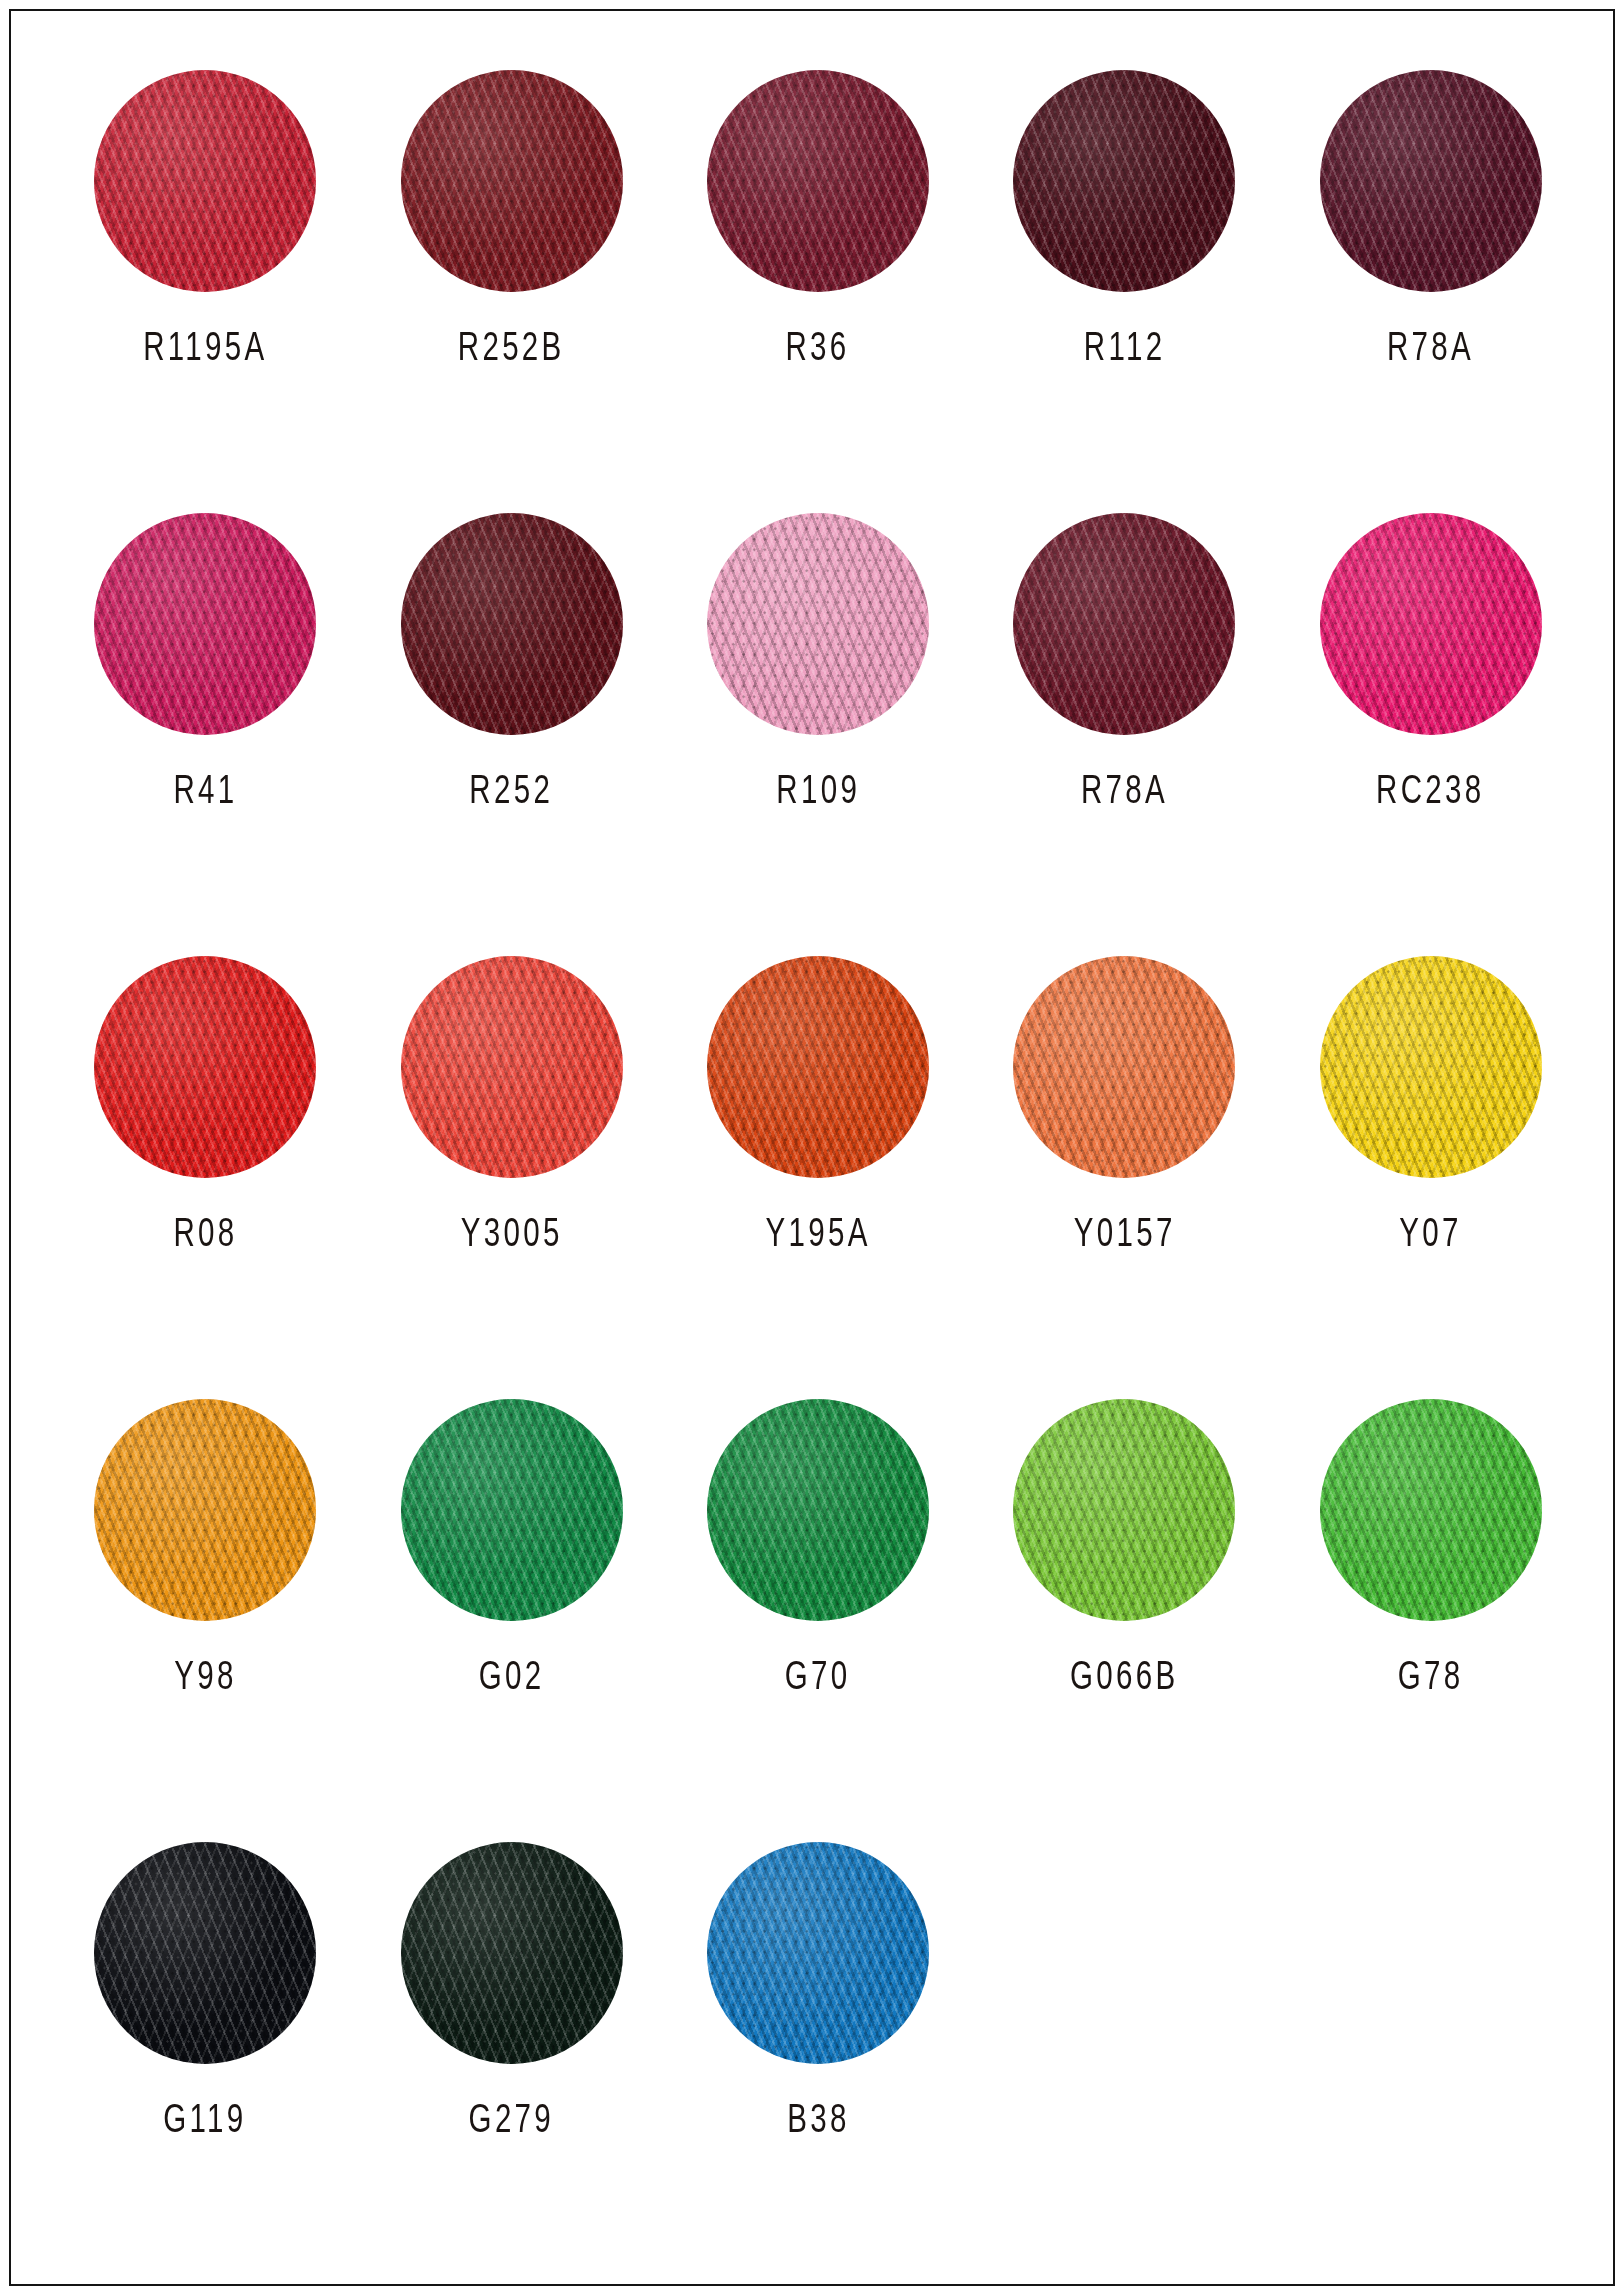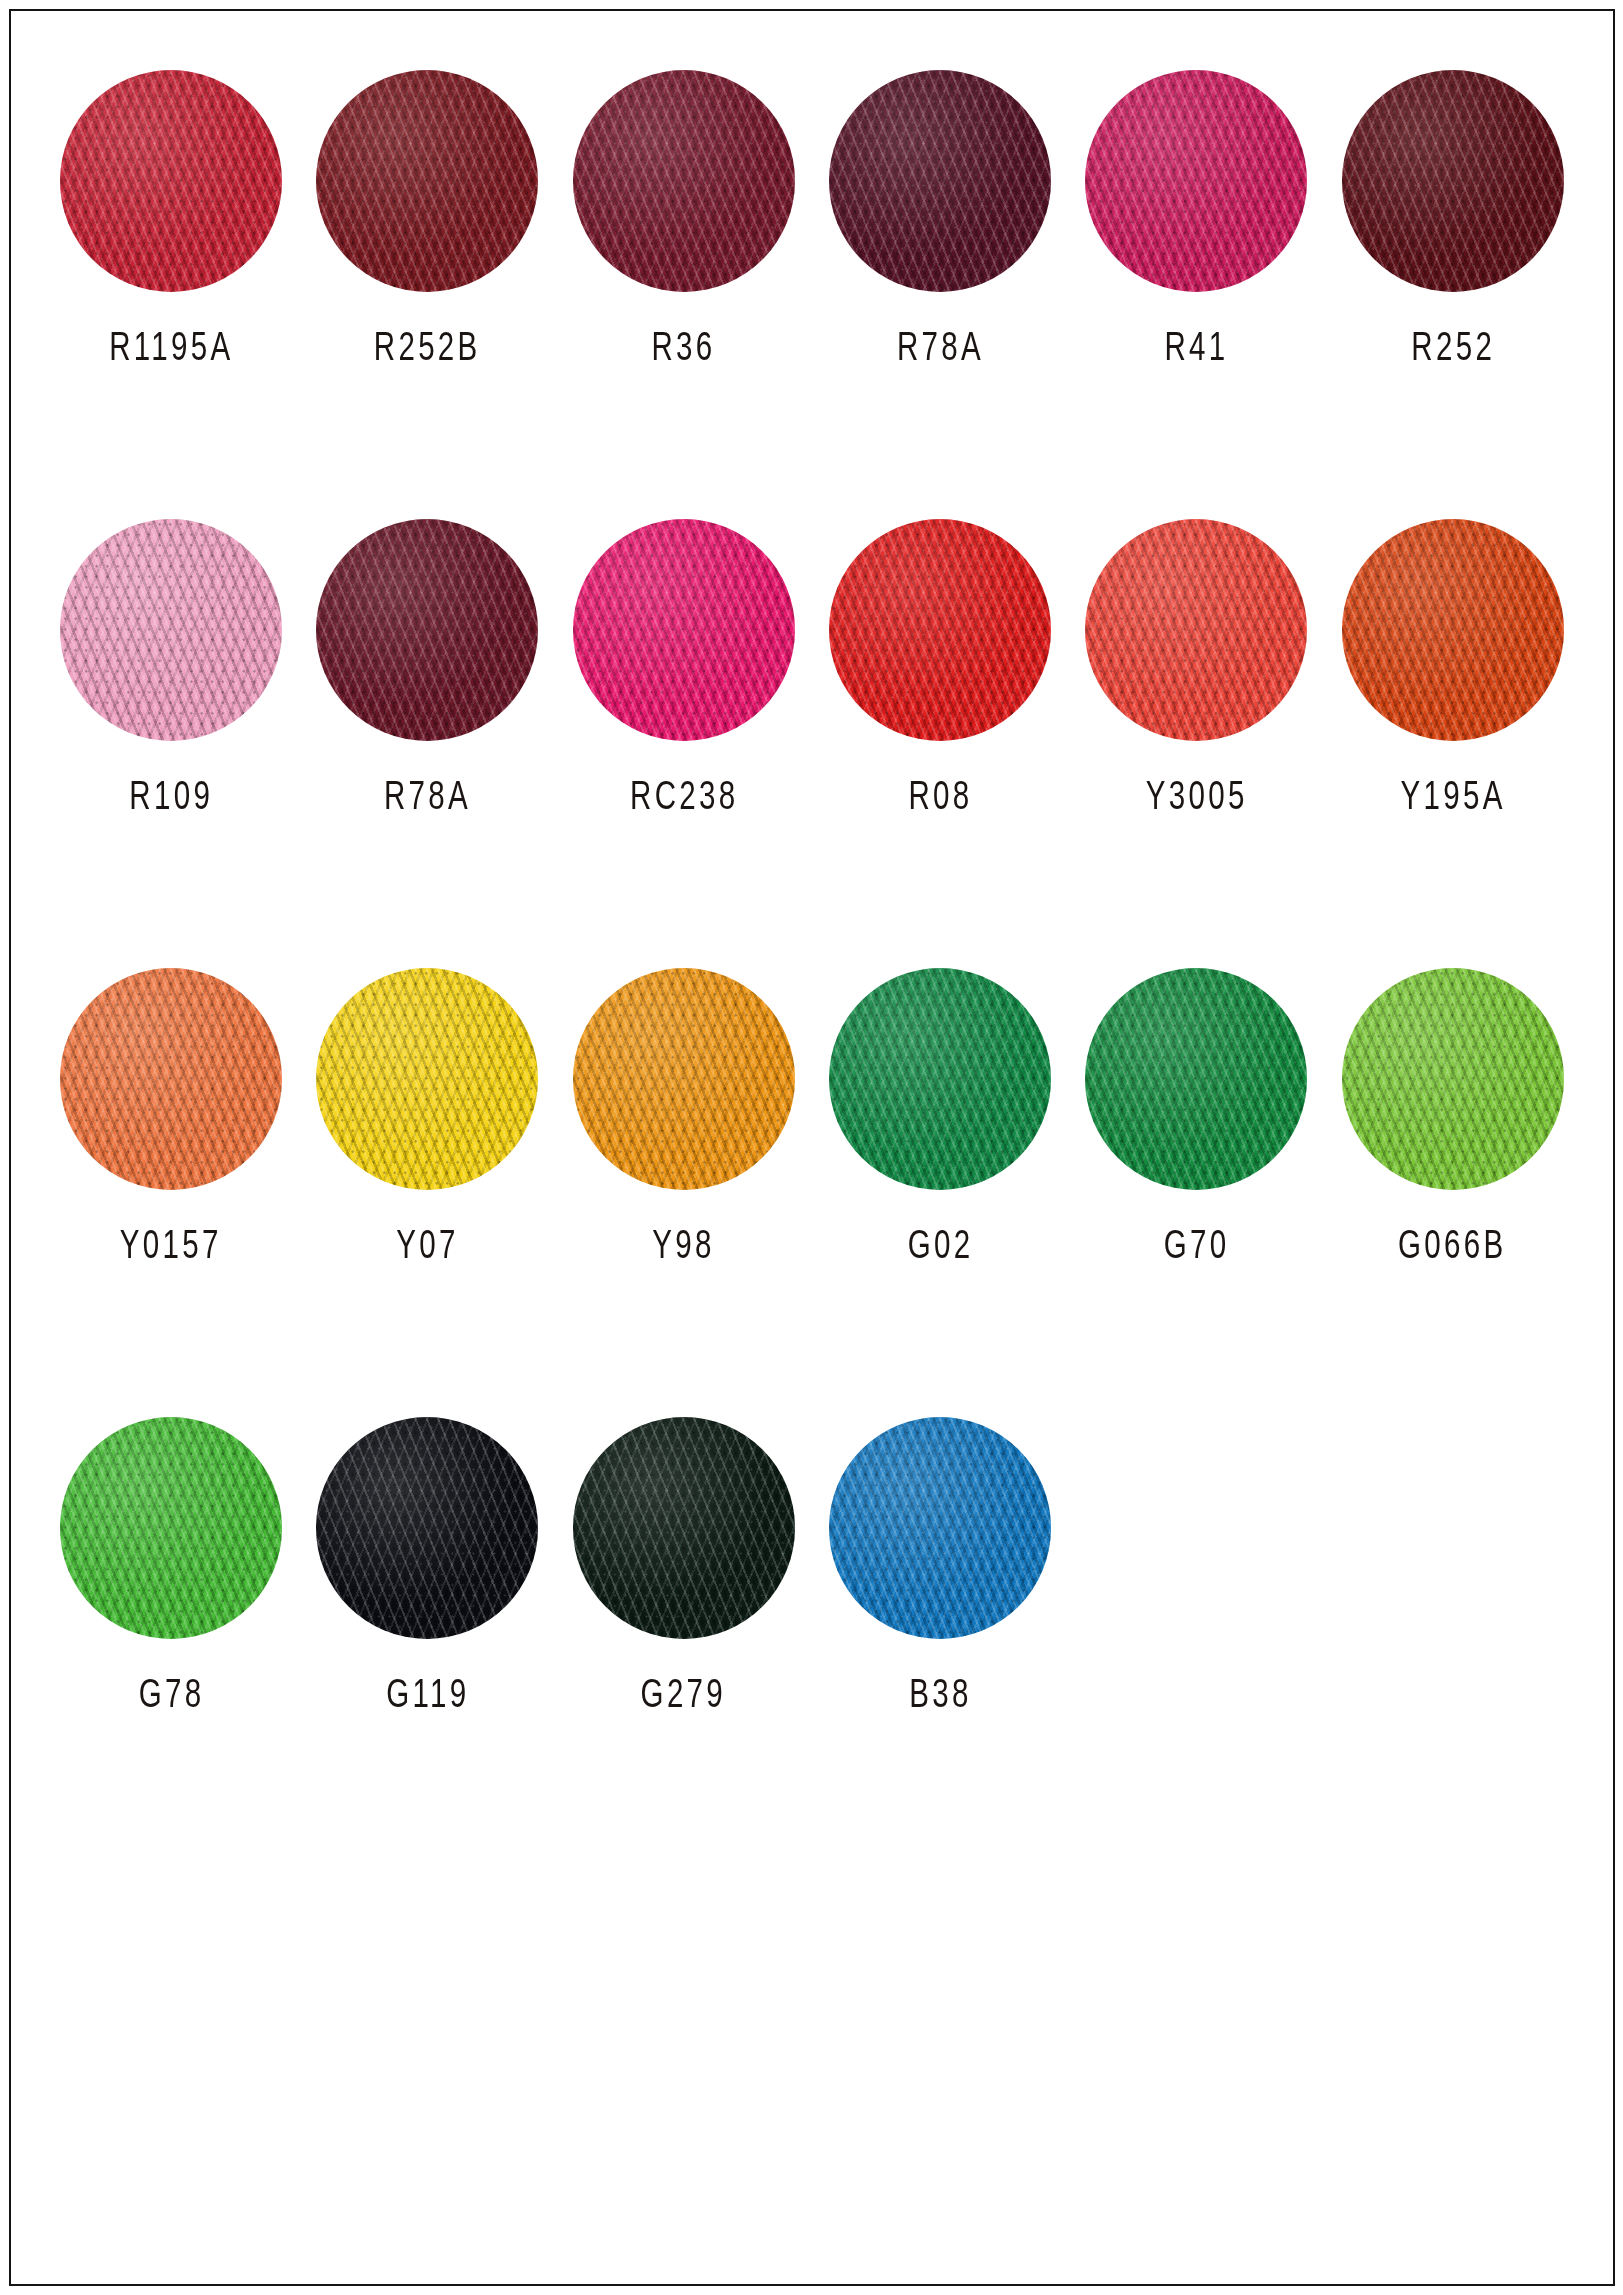--- a/index.html
+++ b/index.html
@@ -24,28 +24,27 @@
   #page-border {
     position:absolute;
     left:9.2px;  top:9.2px;
     right:9.2px; bottom:9.2px;
     border:2.6px solid #141414;
     pointer-events:none;
   }
 
   #swatch-grid {
     position:absolute;
-    left:46px;  top:63px;
+    left:52px;  top:63px;
     width:1532px;
     display:grid;
-    grid-template-columns:repeat(6, 1fr);
+    grid-template-columns:repeat(5, 1fr);
     grid-auto-rows:443px;
     row-gap:0;
     column-gap:0;
-    gap:6px;
   }
 
   .swatch-cell {
     display:flex;
     flex-direction:column;
     align-items:center;
     justify-content:flex-start;
   }
 
   .swatch-disc-wrap {
@@ -141,20 +140,26 @@
         <div class="swatch-label">R252B</div>
       </div>
       <div class="swatch-cell">
         <div class="swatch-disc-wrap">
           <div class="swatch-disc" style="background-color: rgb(120, 26, 46);"></div>
         </div>
         <div class="swatch-label">R36</div>
       </div>
       <div class="swatch-cell">
         <div class="swatch-disc-wrap">
+          <div class="swatch-disc" style="background-color: rgb(75, 15, 26);"></div>
+        </div>
+        <div class="swatch-label">R112</div>
+      </div>
+      <div class="swatch-cell">
+        <div class="swatch-disc-wrap">
           <div class="swatch-disc" style="background-color: rgb(87, 20, 40);"></div>
         </div>
         <div class="swatch-label">R78A</div>
       </div>
       <div class="swatch-cell">
         <div class="swatch-disc-wrap">
           <div class="swatch-disc" style="background-color: rgb(204, 28, 94);"></div>
         </div>
         <div class="swatch-label">R41</div>
       </div>

